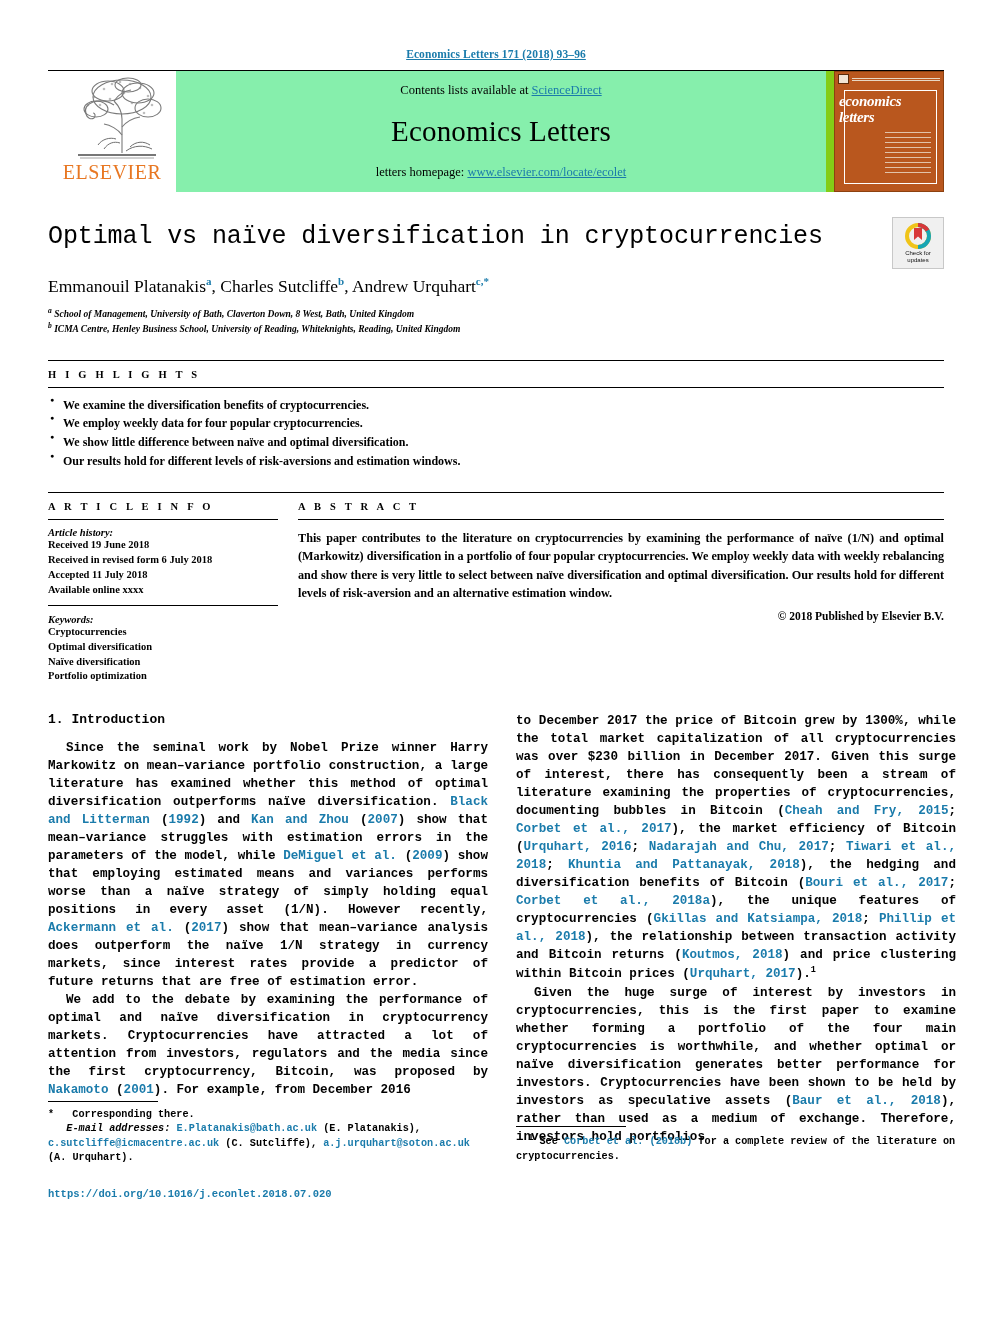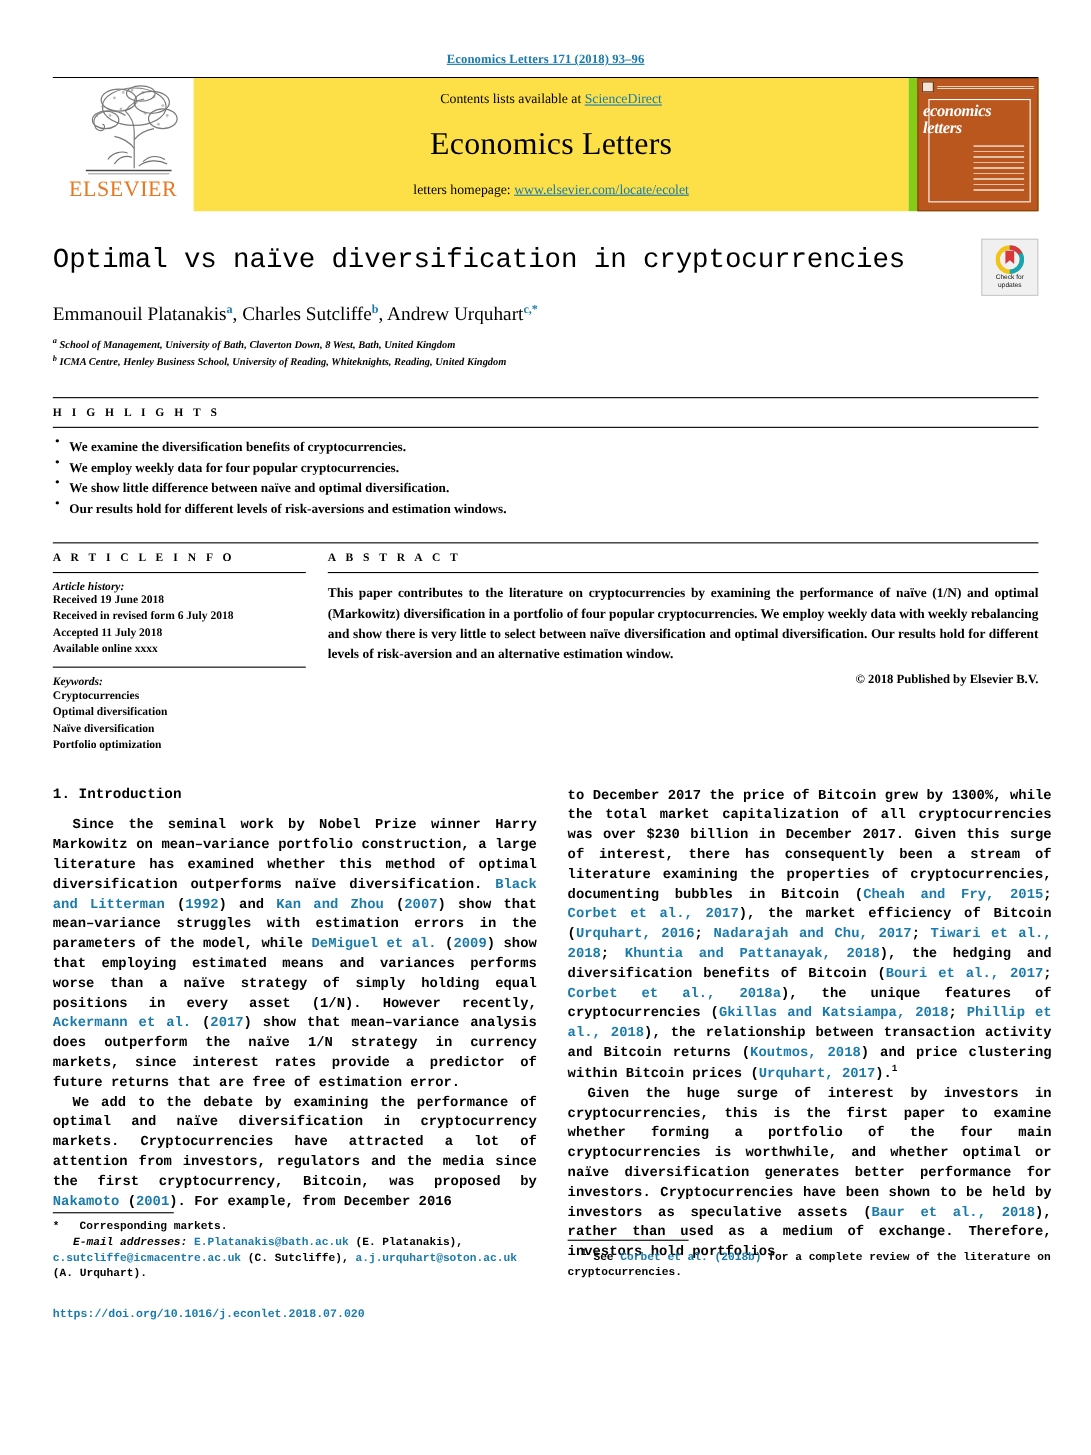--- a/index.html
+++ b/index.html
@@ -50,21 +50,21 @@
     font-family: "Liberation Serif", serif;
     font-size: 20px;
     letter-spacing: 0.5px;
     color: #e87722;
     font-weight: normal;
     line-height: 1;
     margin-top: 1px;
   }
   .banner {
     flex: 1 1 auto;
-    background: #fde047;
+    background: #86efac;
     display: flex;
     flex-direction: column;
     align-items: center;
     justify-content: space-between;
     padding: 12px 0 12px 0;
   }
   .banner .contents-line { font-size: 12.5px; }
   .banner .journal-name {
     font-size: 29px;
     letter-spacing: 0.2px;
@@ -374,21 +374,21 @@
         Since the seminal work by Nobel Prize winner Harry Markowitz on mean–variance portfolio construction, a large literature has examined whether this method of optimal diversification outperforms naïve diversification. <a class="ref" href="#">Black and Litterman</a> (<a class="ref" href="#">1992</a>) and <a class="ref" href="#">Kan and Zhou</a> (<a class="ref" href="#">2007</a>) show that mean–variance struggles with estimation errors in the parameters of the model, while <a class="ref" href="#">DeMiguel et al.</a> (<a class="ref" href="#">2009</a>) show that employing estimated means and variances performs worse than a naïve strategy of simply holding equal positions in every asset (1/N). However recently, <a class="ref" href="#">Ackermann et al.</a> (<a class="ref" href="#">2017</a>) show that mean–variance analysis does outperform the naïve 1/N strategy in currency markets, since interest rates provide a predictor of future returns that are free of estimation error.
       </p>
 
       <p class="bodytext">
         We add to the debate by examining the performance of optimal and naïve diversification in cryptocurrency markets. Cryptocurrencies have attracted a lot of attention from investors, regulators and the media since the first cryptocurrency, Bitcoin, was proposed by <a class="ref" href="#">Nakamoto</a> (<a class="ref" href="#">2001</a>). For example, from December 2016
       </p>
 
       <div class="col-left-bottom">
         <div class="fn-rule"></div>
         <div class="footnote">
-          <span class="fn-mark">*</span>&nbsp;&nbsp;&nbsp;<span>Corresponding markets.</span>
+          <span class="fn-mark">*</span>&nbsp;&nbsp;&nbsp;<span>Corresponding there.</span>
         </div>
         <div class="footnote">
           &nbsp;&nbsp;&nbsp;<em>E-mail addresses:</em>
           <a class="ref" href="#">E.Platanakis@bath.ac.uk</a>
           <span>(E. Platanakis),</span><br>
           <a class="ref" href="#">c.sutcliffe@icmacentre.ac.uk</a>
           <span>(C. Sutcliffe),</span>
           <a class="ref" href="#">a.j.urquhart@soton.ac.uk</a>
           <span>(A. Urquhart).</span>
         </div>

